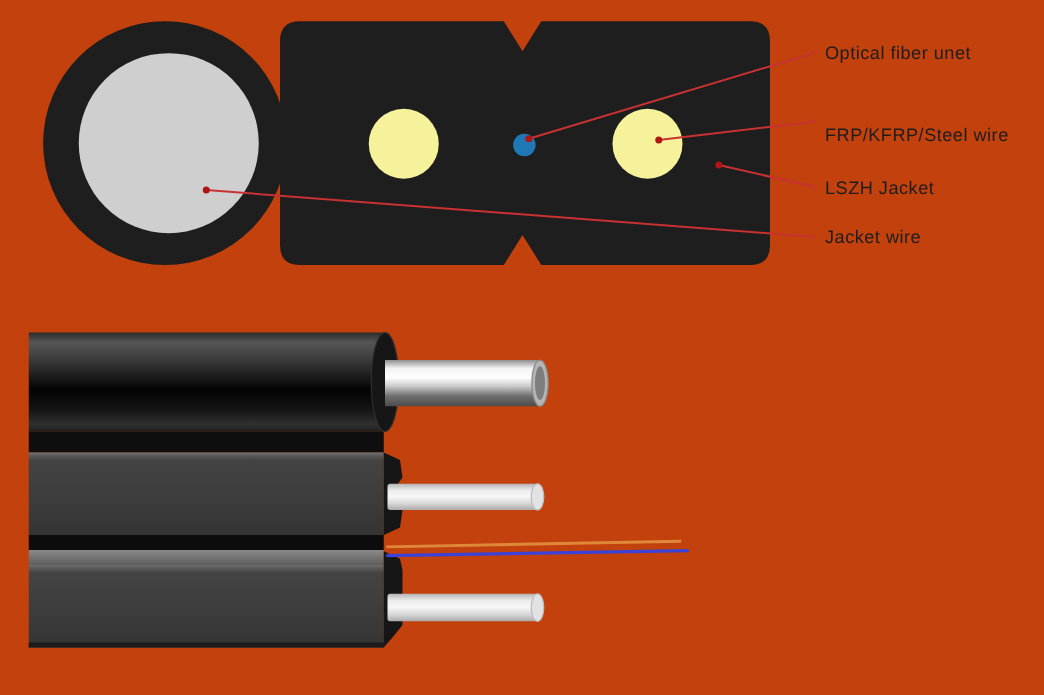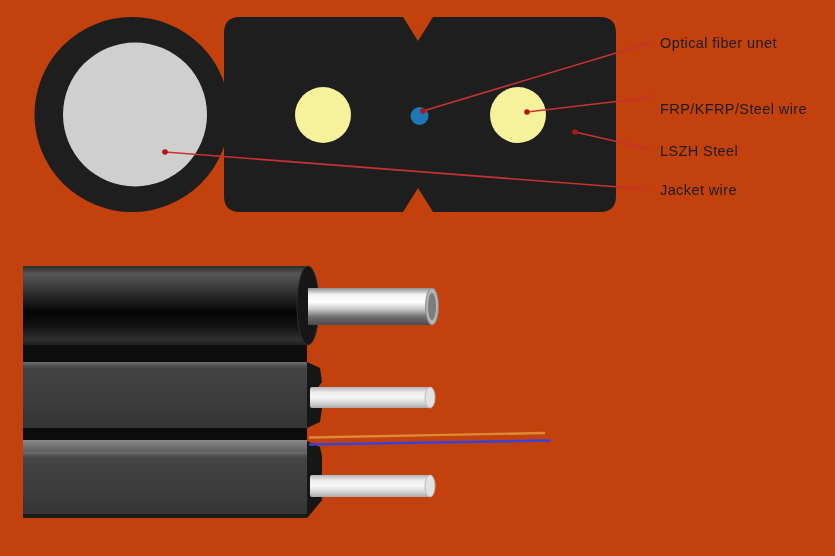--- a/index.html
+++ b/index.html
@@ -55,21 +55,21 @@
     <g fill="#b01515">
       <circle cx="423" cy="111" r="2.8"></circle>
       <circle cx="527" cy="112" r="2.8"></circle>
       <circle cx="575" cy="132" r="2.8"></circle>
       <circle cx="165" cy="152" r="2.8"></circle>
     </g>
   </svg>
 
   <div id="label-0" class="callout-label">Optical fiber unet</div>
   <div id="label-1" class="callout-label">FRP/KFRP/Steel wire</div>
-  <div id="label-2" class="callout-label">LSZH Steel</div>
+  <div id="label-2" class="callout-label">LSZH Jacket</div>
   <div id="label-3" class="callout-label">Jacket wire</div>
 
   <svg id="fig-bottom" class="fig" width="835" height="306" viewBox="0 250 835 306">
     <defs>
       <linearGradient id="cylGrad" x1="0" y1="0" x2="0" y2="1">
         <stop offset="0%" stop-color="#2c2c2c"></stop>
         <stop offset="10%" stop-color="#565656"></stop>
         <stop offset="28%" stop-color="#3a3a3a"></stop>
         <stop offset="58%" stop-color="#030303"></stop>
         <stop offset="78%" stop-color="#141414"></stop>

